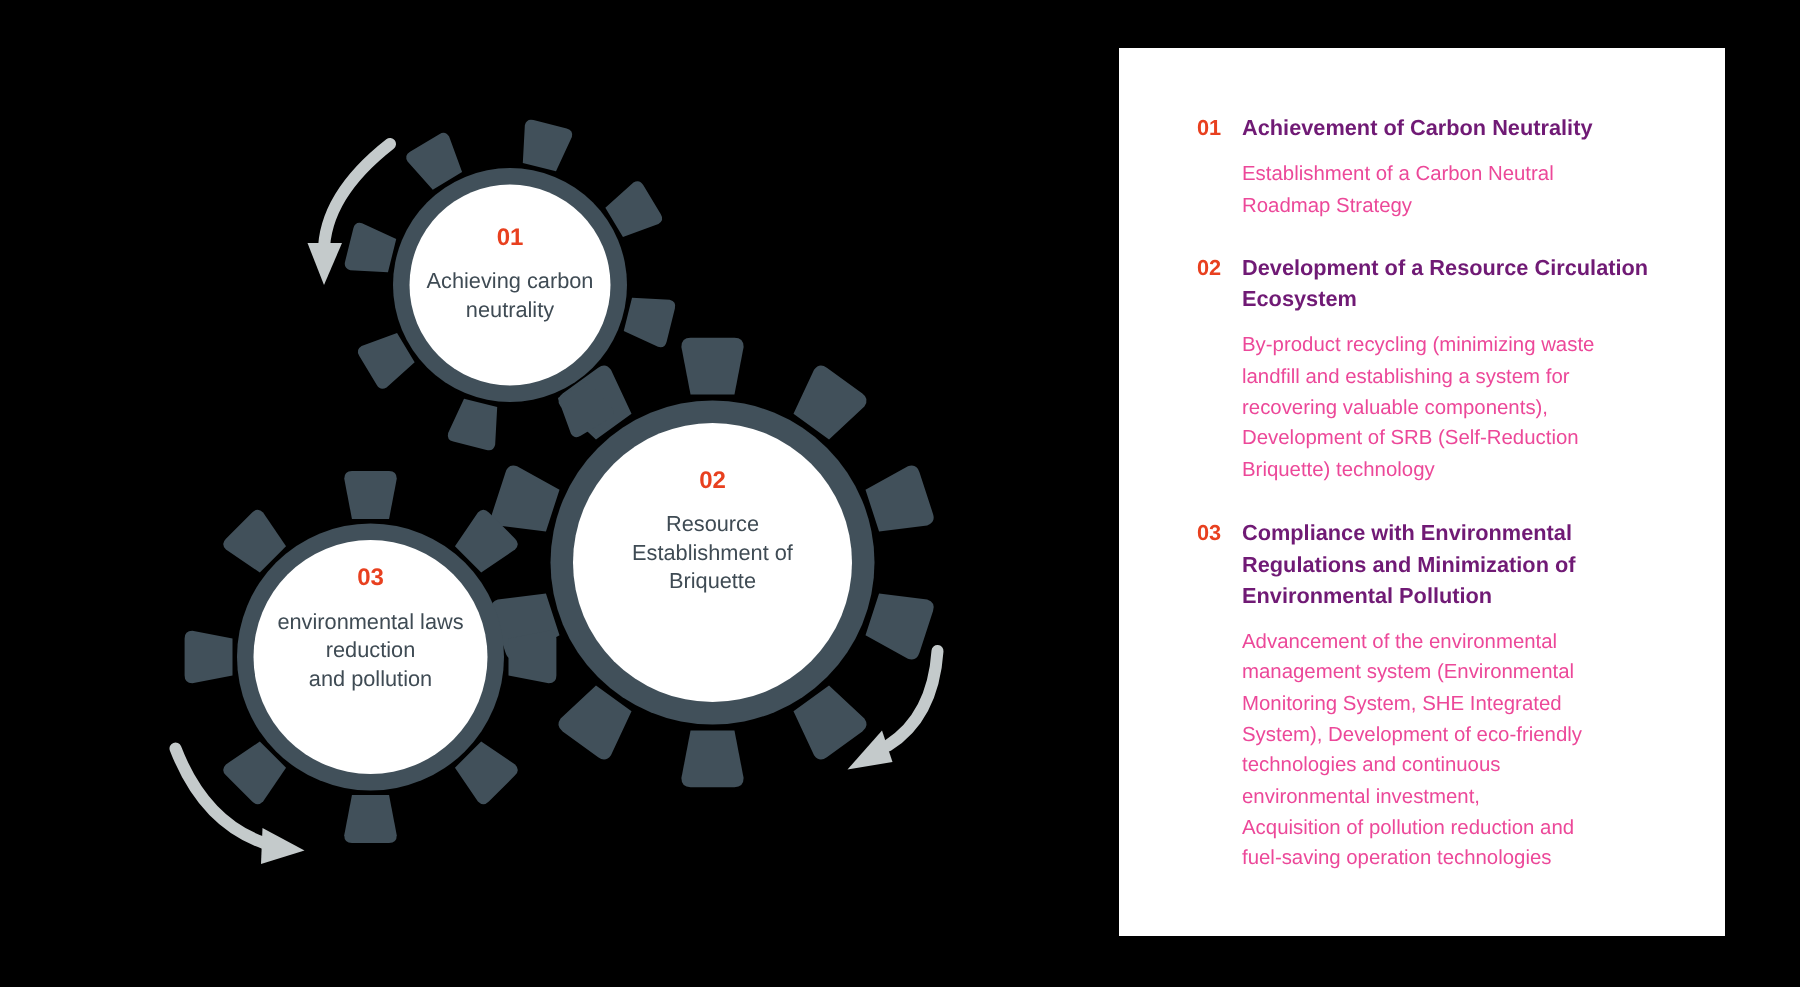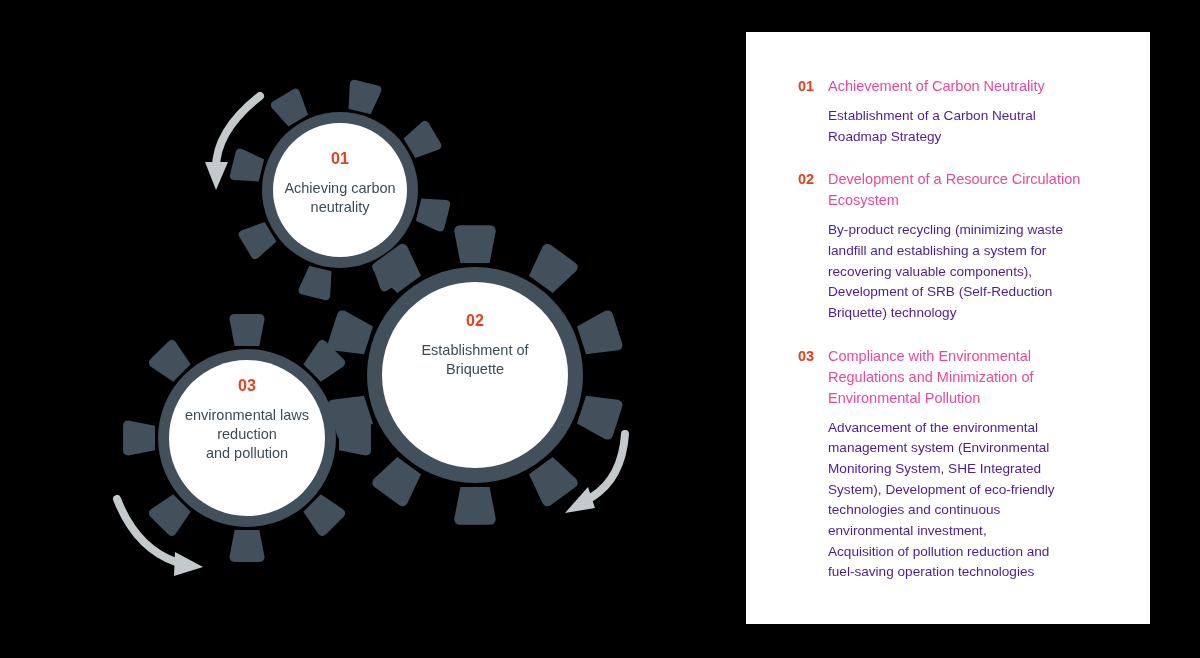--- a/index.html
+++ b/index.html
@@ -95,30 +95,30 @@
   }
   .info-num {
     color: #e8401f;
     font-weight: bold;
     font-size: 14.5px;
     line-height: 1.45;
     width: 30px;
     flex: 0 0 30px;
   }
   .info-title {
-    color: #ec4899;
-    font-weight: normal;
+    color: #701a75;
+    font-weight: bold;
     font-size: 14.5px;
     line-height: 1.45;
     flex: 1 1 auto;
   }
   .info-desc {
     margin-left: 30px;
     margin-top: 9px;
-    color: #4c1d95;
+    color: #ec4899;
     font-size: 13.6px;
     line-height: 1.52;
     white-space: pre-line;
   }
 </style>
 </head>
 <body>
 
 <div id="diagram-area">
 
@@ -246,20 +246,21 @@
   </svg>
 
   <div class="gear-label" id="gear-label-01">
     <span class="gear-num">01</span>
     <span class="gear-title">Achieving carbon</span>
     <span class="gear-title">neutrality</span>
   </div>
 
   <div class="gear-label" id="gear-label-02">
     <span class="gear-num">02</span>
+    <span class="gear-title">Resource</span>
     <span class="gear-title">Establishment of</span>
     <span class="gear-title">Briquette</span>
   </div>
 
   <div class="gear-label" id="gear-label-03">
     <span class="gear-num">03</span>
     <span class="gear-title">environmental laws</span>
     <span class="gear-title">reduction</span>
     <span class="gear-title">and pollution</span>
   </div>

